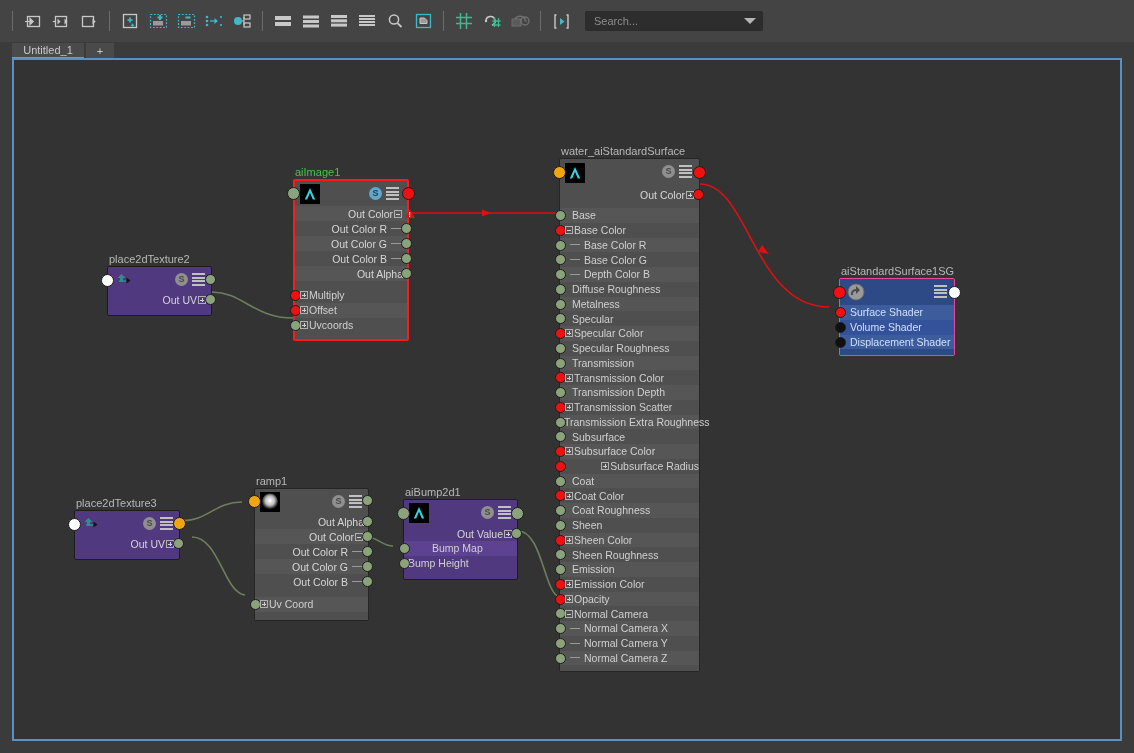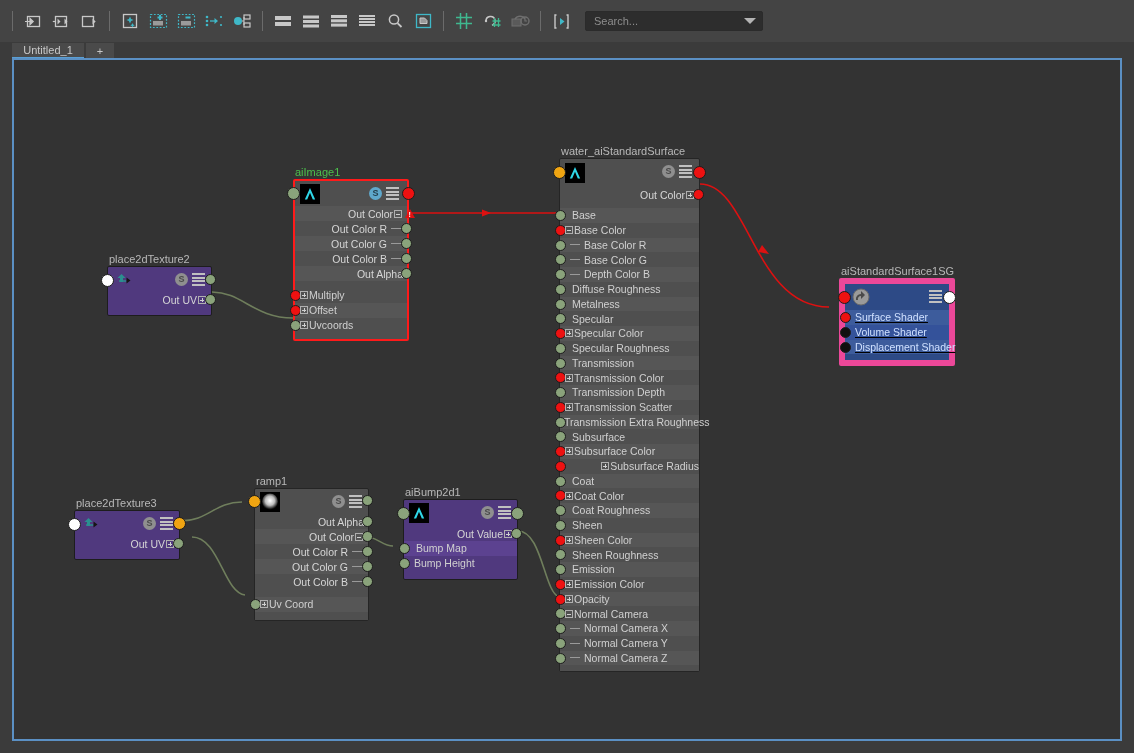--- a/index.html
+++ b/index.html
@@ -603,21 +603,21 @@
                 <span class="childdash" style="margin-left: 6px;"></span>
                 <span>Normal Camera Z</span>
               </div>
             </div>
           <div style="height:6px;background:#4f4f4f;"></div>
         </div>
       </div>
 
       <div class="node" id="n-sg" style="left:825px;top:218px;width:116px;">
         <div class="node-title" style="color:#b8b8b8;">aiStandardSurface1SG</div>
-        <div class="node-body" style="background:#2d4a86;border:6px solid #ec4899;text-decoration:underline;">
+        <div class="node-body" style="background:#2d4a86;border:1px solid #ec4899;">
           <div class="node-hdr" style="height:26px;background:#2d4a86;">
             <div class="port p-red p-left" style="top:7px;left:-7px;width:13px;height:13px;"></div>
             <div class="node-swatch" style="background:transparent;width:22px;">
               <svg width="20" height="20" viewBox="0 0 20 20">
                   <circle cx="10" cy="10" r="8" fill="#9a9a9a" stroke="#6a6a6a" stroke-width="1"></circle>
                   <path d="M5 13 a5 5 0 0 1 5 -6 l0 -3 l4 4 l-4 4 l0 -3 a3 3 0 0 0 -3 4 z" fill="#4a4a4a"></path>
                 </svg>
             </div>
             <div class="hdr-icons" style="right:7px;">
               <span class="ico-lines">
@@ -762,25 +762,25 @@
             </div>
             <div class="port p-green p-right" style="top:7px;right:-7px;width:13px;height:13px;"></div>
           </div>
           <div class="outrow" style="background:transparent;">
             <span>Out Value</span>
               <span class="exp plus"></span>
             <div class="port p-green p-right" style="top:2px;"></div>
           </div>
           <div class="inrow" style="background:#5c4290;">
             <div class="port p-green p-left" style="top:2px;"></div>
-            <span style="padding-left:8px;">Bump Map</span>
+            <span style="padding-left:24px;">Bump Map</span>
           </div>
           <div class="inrow" style="background:#50397e;">
             <div class="port p-green p-left" style="top:2px;"></div>
-            <span style="padding-left:6px;">Bump Height</span>
+            <span style="">Bump Height</span>
           </div>
           <div style="height:8px;"></div>
         </div>
       </div>
 
     </div>
   </div>
 </div>
 
 </body></html>

